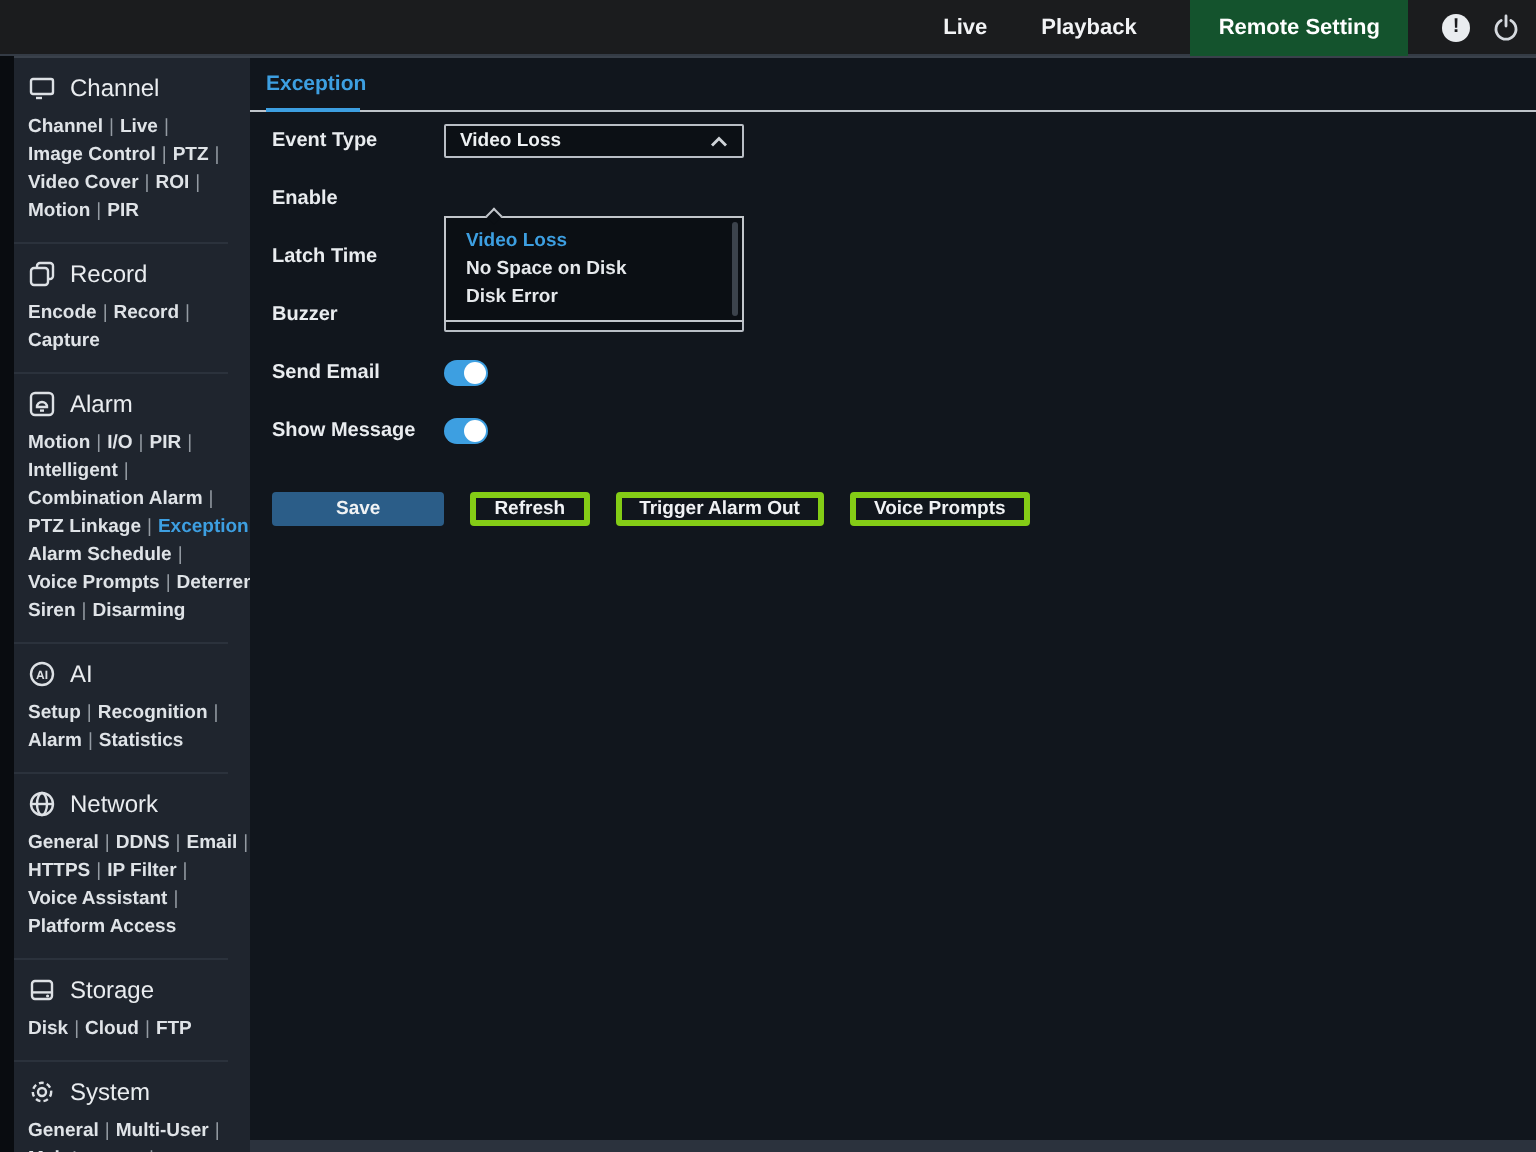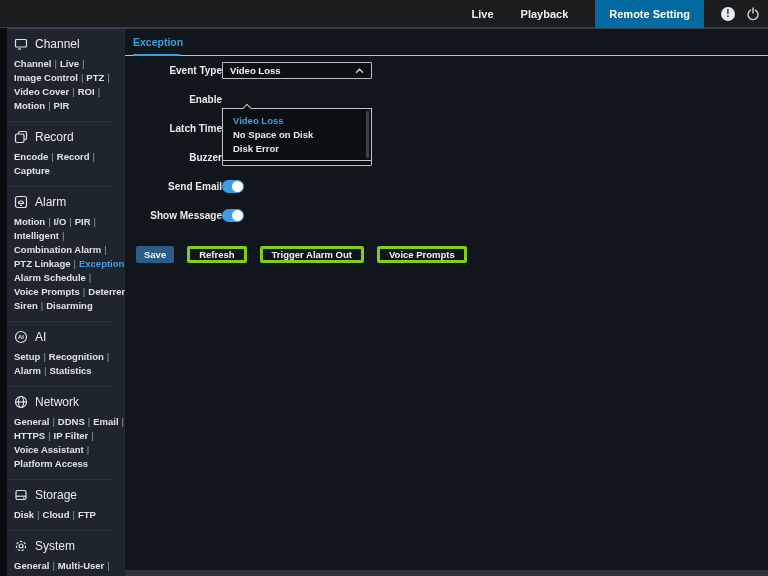--- a/index.html
+++ b/index.html
@@ -5,21 +5,21 @@
   * { margin:0; padding:0; box-sizing:border-box; }
   html,body { width:768px; height:576px; overflow:hidden; background:#090c10;
               font-family:"Liberation Sans", sans-serif; }
 
   
   .topbar { position:absolute; left:0; top:0; width:768px; height:28px;
             background:#1b1c1e; display:flex; align-items:center;
             justify-content:flex-end; border-bottom:1px solid #343b45; }
   .top-link { color:#f2f3f5; font-size:11px; font-weight:bold; margin-right:27px;
               cursor:pointer; white-space:nowrap; }
-  .top-btn { height:28px; padding:0 14px; background:#0369a1; color:#fff;
+  .top-btn { height:28px; padding:0 14px; background:#14532d; color:#fff;
              font-size:11px; font-weight:bold; display:flex; align-items:center;
              cursor:pointer; white-space:nowrap; }
   .info-circle { width:14px; height:14px; border-radius:50%; background:#e9ecef;
                  color:#1b1c1e; font-size:10px; font-weight:bold; display:flex;
                  align-items:center; justify-content:center; margin-left:17px; cursor:pointer; }
   .power-wrap { margin:0 8px 0 11px; cursor:pointer; display:flex; align-items:center; }
 
   
   .sidebar { position:absolute; left:7px; top:28px; width:130px; height:548px;
              background:#1f252e; border-top:1px solid #3a414b; overflow:hidden; }
@@ -48,21 +48,21 @@
   
   .main { position:absolute; left:125px; top:28px; width:643px; height:542px;
           background:#11161d; border-top:1px solid #3a414b; }
   .tabbar { position:relative; height:27px; border-bottom:1px solid #bfc4ca; }
   .tab { position:absolute; left:8px; top:7px; color:#3d9fe1; font-size:10.5px;
          font-weight:bold; cursor:pointer; }
   .tab-underline { position:absolute; left:8px; bottom:-1px; width:47px; height:2px;
                    background:#3d9fe1; }
 
   .form { position:relative; padding:0 0 0 11px; }
-  .frow { display:flex; align-items:center; height:29px;text-align:right; }
+  .frow { display:flex; align-items:center; height:29px; }
   .flabel { width:86px; font-size:10px; font-weight:bold; color:#e9ecef; }
   .select { width:150px; height:17px; border:1px solid #b9bec5; background:#0c1015;
             color:#eef1f3; font-size:9.5px; font-weight:bold; display:flex;
             align-items:center; justify-content:space-between; padding:0 7px;
             border-radius:1px; cursor:pointer; }
   .toggle { width:22px; height:13px; border-radius:7px; background:#3d9fe1;
             position:relative; cursor:pointer; }
   .toggle .knob { position:absolute; top:1px; right:1px; width:11px; height:11px;
                   border-radius:50%; background:#fff; }
 
@@ -78,21 +78,21 @@
          font-weight:bold; color:#e6e9ec; cursor:pointer; white-space:nowrap; }
   .opt.selected { color:#3d9fe1; }
   .popup-pad { height:5px; }
 
   
   .btnrow { display:flex; align-items:center; margin:16px 0 0 11px; }
   .btn { height:17px; font-size:9.5px; font-weight:bold; color:#f0f2f4;
          display:inline-flex; align-items:center; justify-content:center;
          border-radius:2px; margin-right:13px; cursor:pointer; background:transparent;
          border:3px solid #84cc16; padding:0 9px; white-space:nowrap; }
-  .btn.primary { background:#2b5d88; border:none; padding:0 8px; }
+  .btn.primary { background:#2b5d88; border:none; padding:0 32px; }
 
   .hscroll { position:absolute; left:125px; right:0; bottom:0; height:6px;
              background:#2b323d; }
 </style>
 </head>
 <body>
 
 <div class="topbar">
   <span class="top-link">Live</span>
   <span class="top-link">Playback</span>

